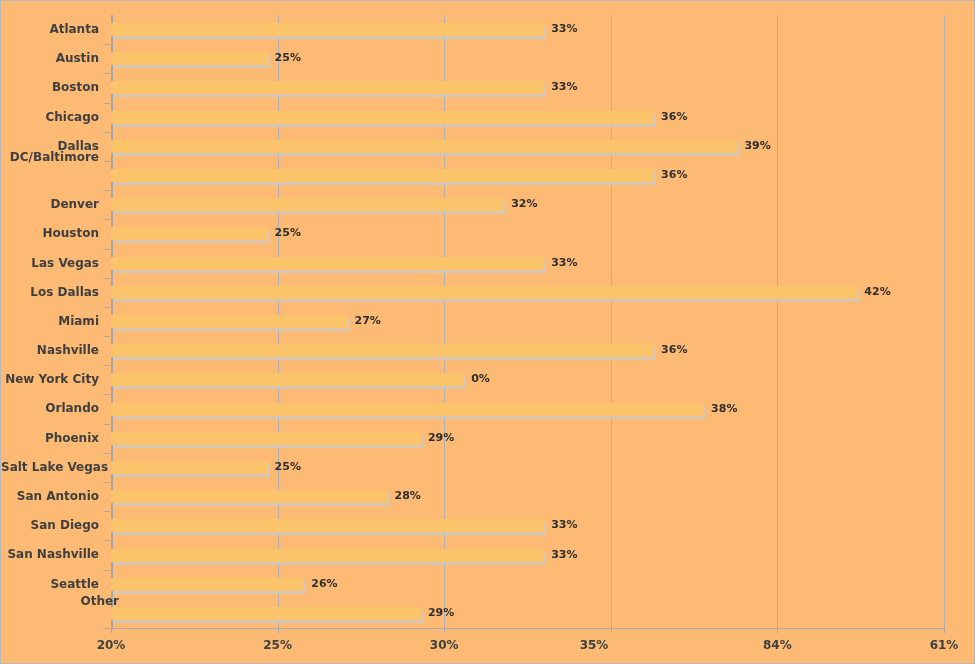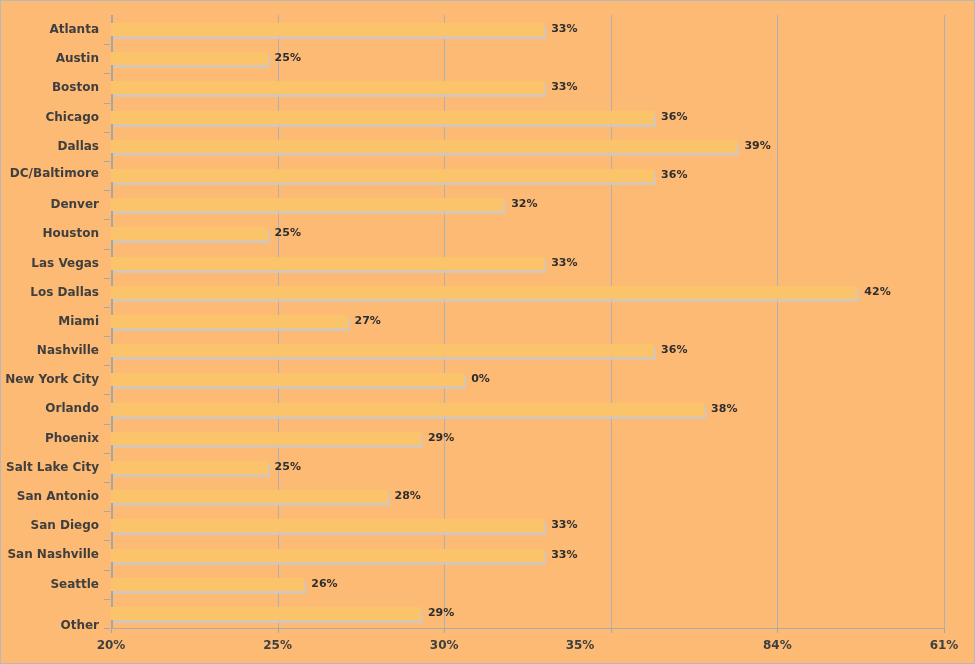--- a/index.html
+++ b/index.html
@@ -120,64 +120,64 @@
       <div class="y-label" style="top: 14px; height: 29.1905px; line-height: 29.1905px;">Atlanta</div>
       <div class="y-tick" style="top: 72.381px;"></div>
       <div class="y-label" style="top: 43.1905px; height: 29.1905px; line-height: 29.1905px;">Austin</div>
       <div class="y-tick" style="top: 101.571px;"></div>
       <div class="y-label" style="top: 72.381px; height: 29.1905px; line-height: 29.1905px;">Boston</div>
       <div class="y-tick" style="top: 130.762px;"></div>
       <div class="y-label" style="top: 101.571px; height: 29.1905px; line-height: 29.1905px;">Chicago</div>
       <div class="y-tick" style="top: 159.952px;"></div>
       <div class="y-label" style="top: 130.762px; height: 29.1905px; line-height: 29.1905px;">Dallas</div>
       <div class="y-tick" style="top: 189.143px;"></div>
-      <div class="y-label" style="top: 158px; height: 29.1905px; line-height: 29.1905px;">DC/Baltimore</div>
+      <div class="y-label" style="top: 142px; height: 29.1905px; line-height: 29.1905px;">DC/Baltimore</div>
       <div class="y-tick" style="top: 218.333px;"></div>
       <div class="y-label" style="top: 189.143px; height: 29.1905px; line-height: 29.1905px;">Denver</div>
       <div class="y-tick" style="top: 247.524px;"></div>
       <div class="y-label" style="top: 218.333px; height: 29.1905px; line-height: 29.1905px;">Houston</div>
       <div class="y-tick" style="top: 276.714px;"></div>
       <div class="y-label" style="top: 247.524px; height: 29.1905px; line-height: 29.1905px;">Las Vegas</div>
       <div class="y-tick" style="top: 305.905px;"></div>
       <div class="y-label" style="top: 276.714px; height: 29.1905px; line-height: 29.1905px;">Los Dallas</div>
       <div class="y-tick" style="top: 335.095px;"></div>
       <div class="y-label" style="top: 305.905px; height: 29.1905px; line-height: 29.1905px;">Miami</div>
       <div class="y-tick" style="top: 364.286px;"></div>
       <div class="y-label" style="top: 335.095px; height: 29.1905px; line-height: 29.1905px;">Nashville</div>
       <div class="y-tick" style="top: 393.476px;"></div>
       <div class="y-label" style="top: 364.286px; height: 29.1905px; line-height: 29.1905px;">New York City</div>
       <div class="y-tick" style="top: 422.667px;"></div>
       <div class="y-label" style="top: 393.476px; height: 29.1905px; line-height: 29.1905px;">Orlando</div>
       <div class="y-tick" style="top: 451.857px;"></div>
       <div class="y-label" style="top: 422.667px; height: 29.1905px; line-height: 29.1905px;">Phoenix</div>
       <div class="y-tick" style="top: 481.048px;"></div>
-      <div class="y-label" style="top: 451.857px; height: 29.1905px; line-height: 29.1905px;">Salt Lake City</div>
+      <div class="y-label" style="top: 451.857px; height: 29.1905px; line-height: 29.1905px;">Salt Lake Vegas</div>
       <div class="y-tick" style="top: 510.238px;"></div>
       <div class="y-label" style="top: 481.048px; height: 29.1905px; line-height: 29.1905px;">San Antonio</div>
       <div class="y-tick" style="top: 539.429px;"></div>
       <div class="y-label" style="top: 510.238px; height: 29.1905px; line-height: 29.1905px;">San Diego</div>
       <div class="y-tick" style="top: 568.619px;"></div>
       <div class="y-label" style="top: 539.429px; height: 29.1905px; line-height: 29.1905px;">San Nashville</div>
       <div class="y-tick" style="top: 597.81px;"></div>
       <div class="y-label" style="top: 568.619px; height: 29.1905px; line-height: 29.1905px;">Seattle</div>
       <div class="y-tick" style="top: 627px;"></div>
-      <div class="y-label" style="top: 610px; height: 29.1905px; line-height: 29.1905px;">Other</div>
+      <div class="y-label" style="top: 586px; height: 29.1905px; line-height: 29.1905px; padding-left: 20px;">Other</div>
     </div>
 
   <div id="axis-line"></div>
 
   <div id="x-axis">
       <div class="x-tick-mark" style="left: 110px;"></div>
       <div class="x-tick-label" style="left: 110px;">20%</div>
       <div class="x-tick-mark" style="left: 276.6px;"></div>
       <div class="x-tick-label" style="left: 276.6px;">25%</div>
       <div class="x-tick-mark" style="left: 443.2px;"></div>
       <div class="x-tick-label" style="left: 443.2px;">30%</div>
       <div class="x-tick-mark" style="left: 609.8px;"></div>
-      <div class="x-tick-label" style="left: 579px; text-align: center;">35%</div>
+      <div class="x-tick-label" style="left: 593px; text-align: center;">35%</div>
       <div class="x-tick-mark" style="left: 776.4px;"></div>
       <div class="x-tick-label" style="left: 776.4px;">84%</div>
       <div class="x-tick-mark" style="left: 943px;"></div>
       <div class="x-tick-label" style="left: 943px;">61%</div>
     </div>
 
 <div class="bar-shadow" style="left: 112px; top: 25.0952px; width: 433.16px;"></div>
     <div class="bar" title="Atlanta 33%" style="left: 110px; top: 22.0952px; width: 433.16px;"></div>
     <div class="val-label" style="left: 550.16px; top: 21.0952px;">33%</div>
     <div class="bar-shadow" style="left: 112px; top: 54.2857px; width: 156.604px;"></div>

